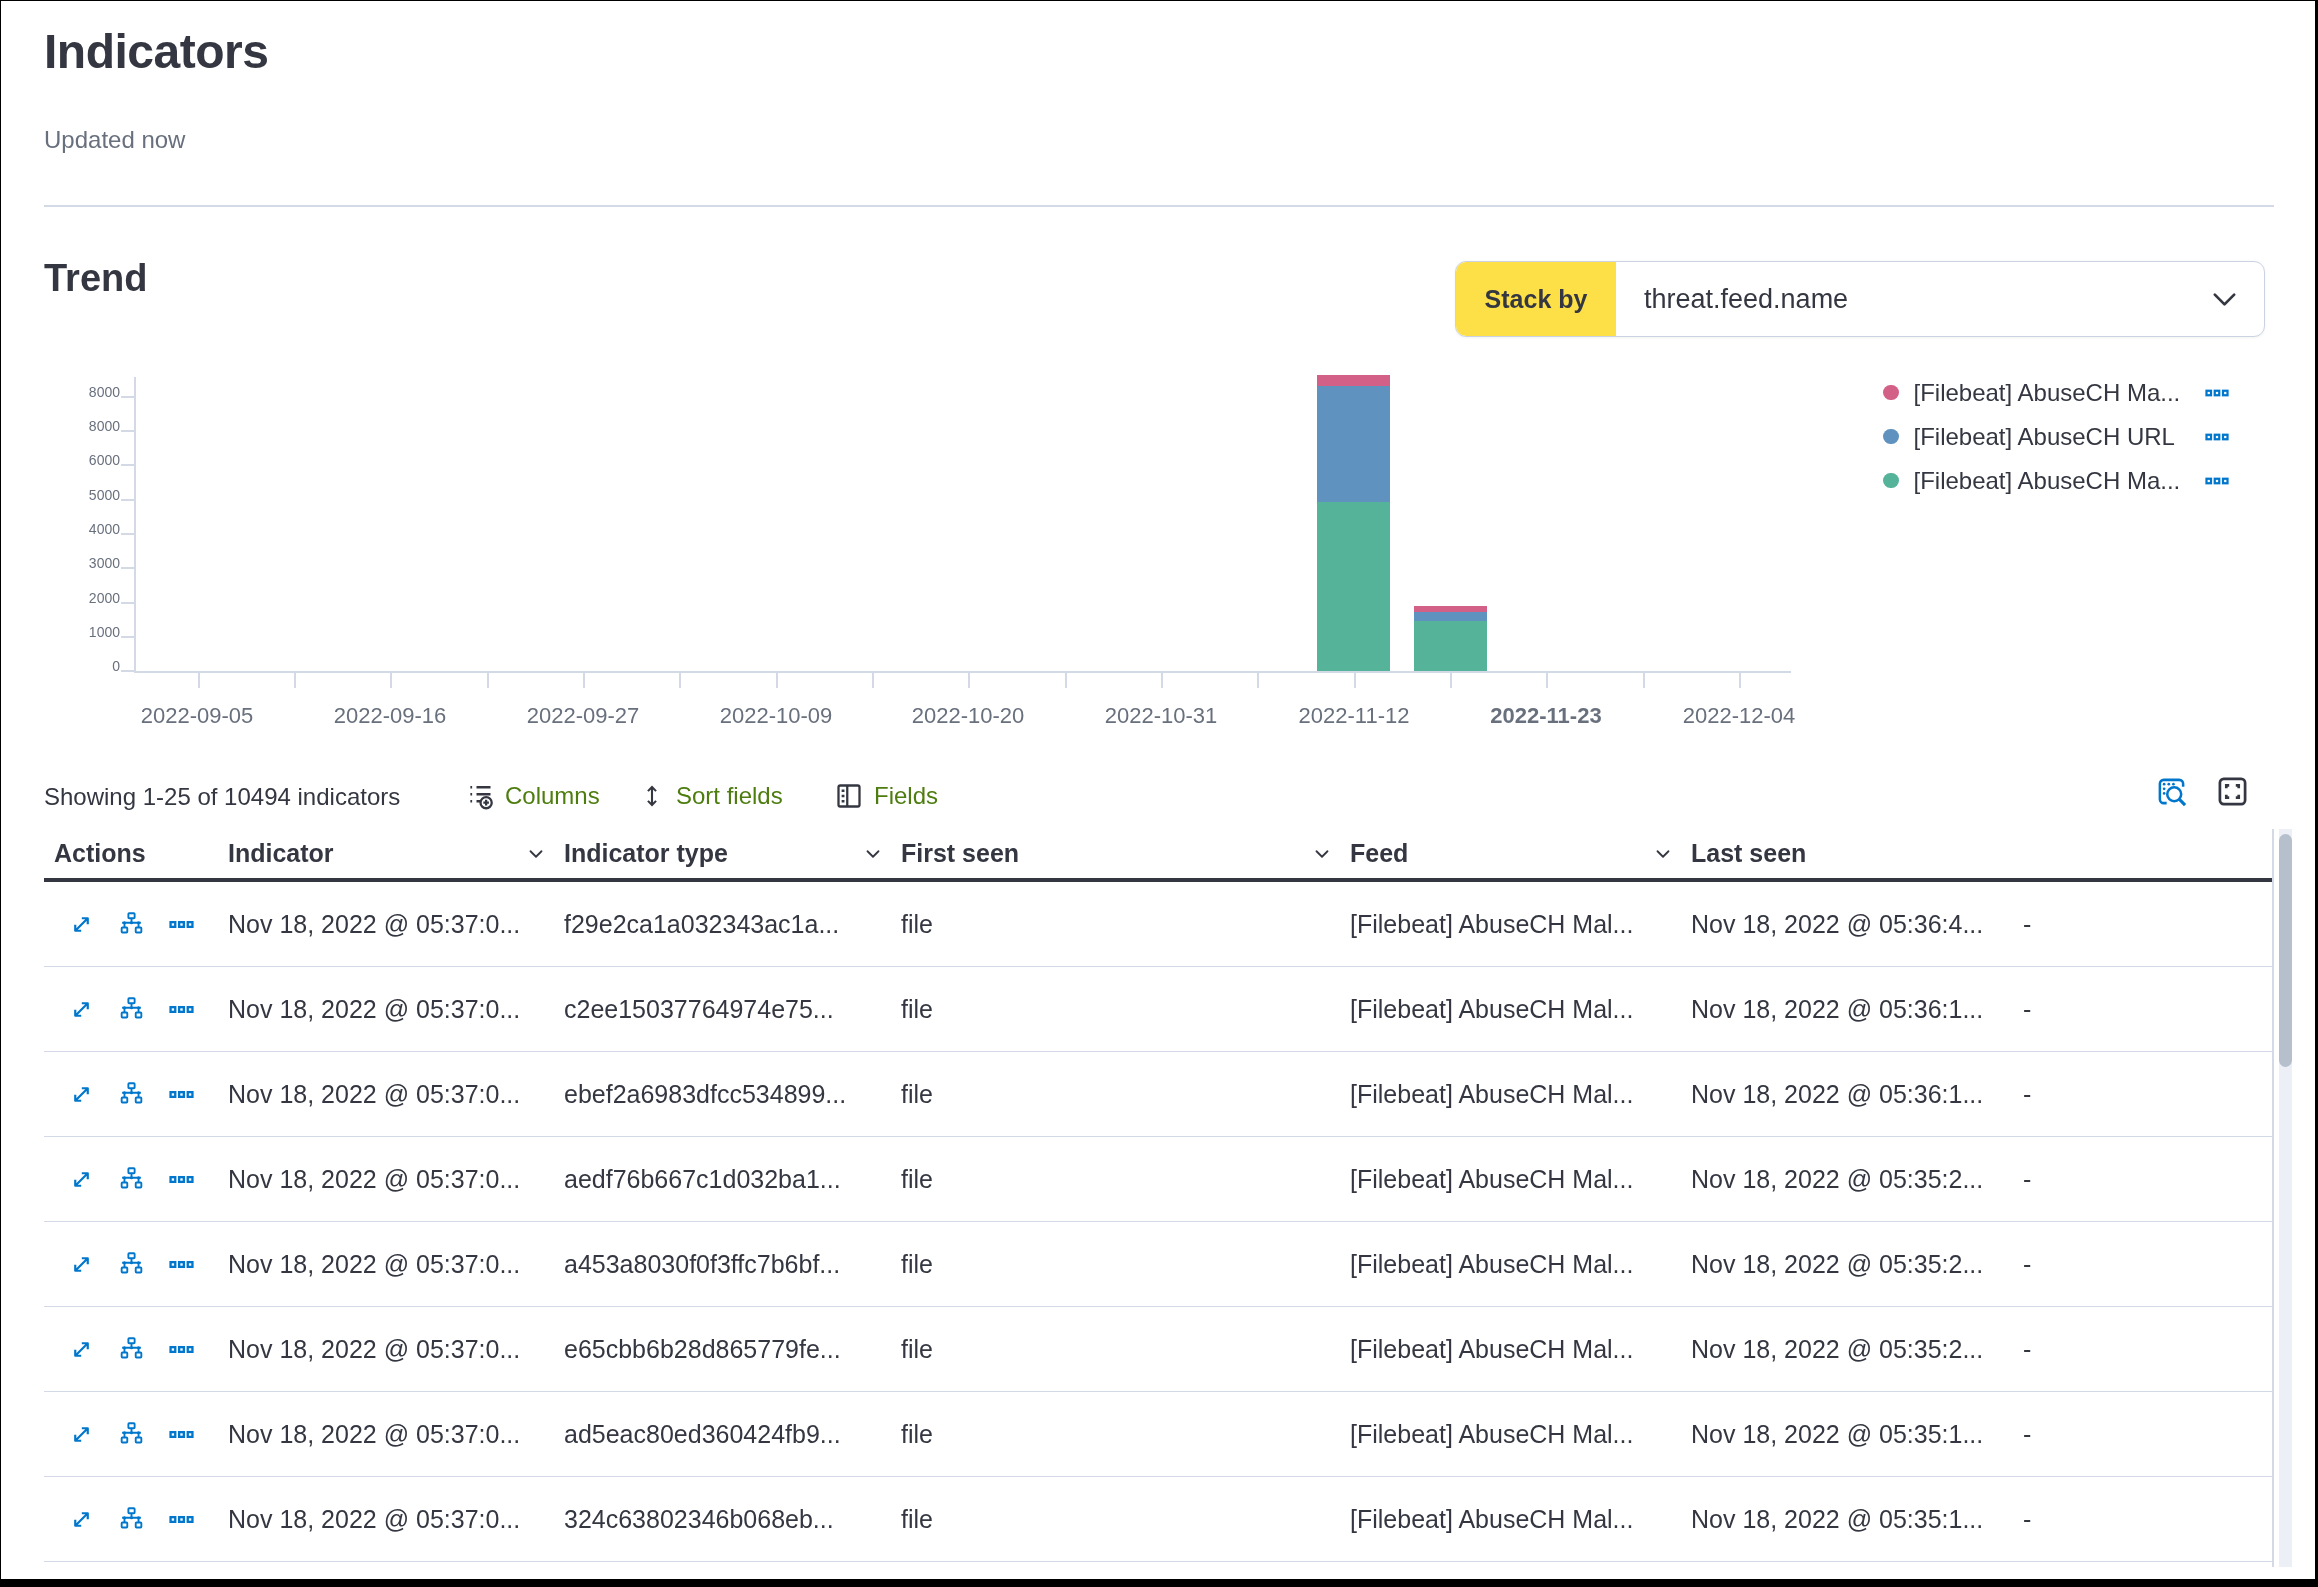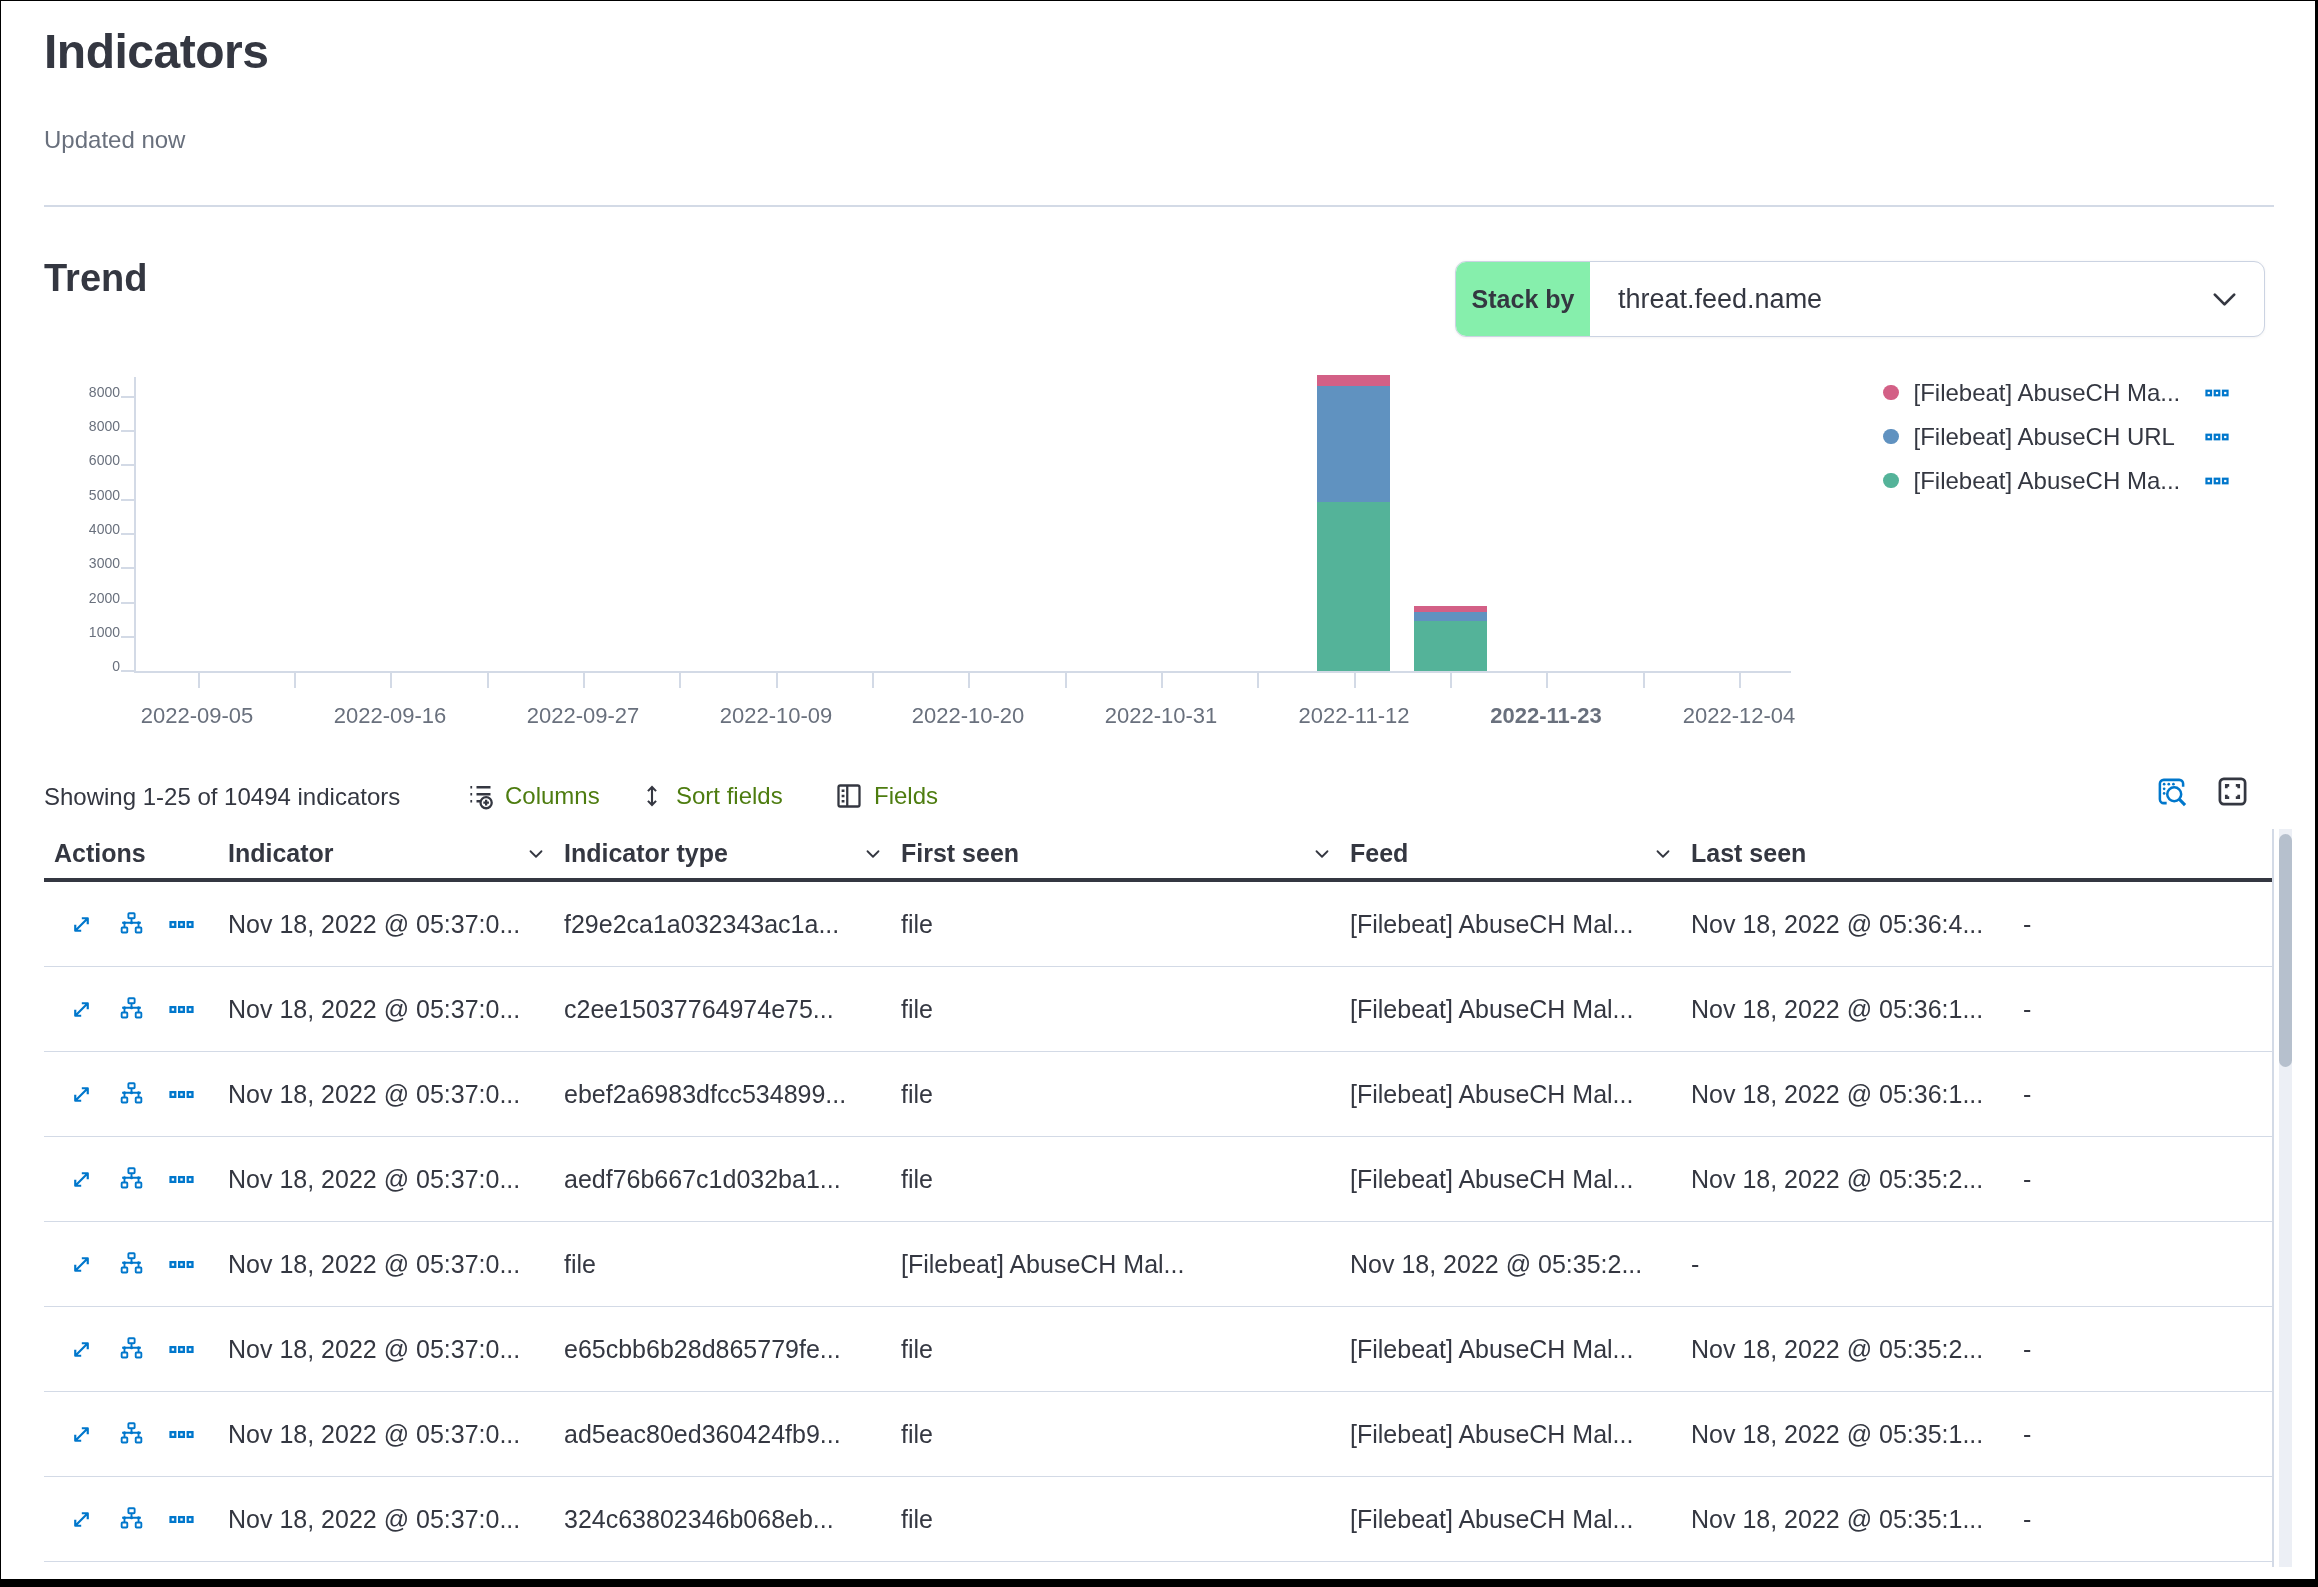--- a/index.html
+++ b/index.html
@@ -12,21 +12,21 @@
   .page-title { left: 44px; top: 24px; font-size: 48px; font-weight: 700; letter-spacing: -0.5px; }
   .updated { left: 44px; top: 126px; font-size: 24px; color: #69707D; }
   .divider { left: 44px; top: 205px; width: 2230px; height: 1.8px; background: #D3DAE6; }
 
   .trend-title { left: 44px; top: 257px; font-size: 38px; font-weight: 700; }
 
   
   .stackby { left: 1455px; top: 261px; width: 810px; height: 76px; border: 1.4px solid #CBD3E2;
              border-radius: 11px; display: flex; align-items: stretch; overflow: hidden;
              box-shadow: 0 0.9px 2.8px rgba(0,0,0,0.05); background: #fff; cursor: pointer; }
-  .stackby-label { width: 134px; background: #86efac; display: flex; align-items: center; justify-content: center;
+  .stackby-label { width: 160px; background: #fde047; display: flex; align-items: center; justify-content: center;
                    font-size: 25px; font-weight: 700; flex: none; }
   .stackby-value { flex: 1; display: flex; align-items: center; padding-left: 28px; font-size: 27px; }
   .stackby-chevron { display: flex; align-items: center; padding-right: 24px; }
 
   
   #chart-layer { left: 0; top: 0; width: 2318px; height: 1587px; pointer-events: none; }
   #chart-layer .ylab { position: absolute; width: 85px; text-align: right; font-size: 14px; color: #69707D; }
   #chart-layer .ytick { position: absolute; width: 13px; height: 1.8px; background: #D3DAE6; }
   #chart-layer .xtick { position: absolute; width: 1.8px; height: 16.6px; background: #D3DAE6; }
   #chart-layer .xlab { position: absolute; width: 166px; text-align: center; font-size: 22px; color: #69707D; }
@@ -437,20 +437,21 @@
           </button>
           <button>
             <svg width="25" height="25" viewBox="0 0 16 16" fill="none" stroke="currentColor" stroke-width="1.5">
               <rect x="1" y="6.5" width="3" height="3"></rect>
               <rect x="6.5" y="6.5" width="3" height="3"></rect>
               <rect x="12" y="6.5" width="3" height="3"></rect>
             </svg>
           </button>
         </div>
         <div class="dcell">Nov 18, 2022 @ 05:37:0...</div>
+        <div class="dcell">a453a8030f0f3ffc7b6bf...</div>
         <div class="dcell">file</div>
         <div class="dcell">[Filebeat] AbuseCH Mal...</div>
         <div class="dcell">Nov 18, 2022 @ 05:35:2...</div>
         <div class="dcell">-</div>
       </div>
       <div class="grid-row drow">
         <div class="dcell acts">
           <button>
             <svg width="25" height="25" viewBox="0 0 16 16" fill="none" stroke="currentColor" stroke-width="1.4" stroke-linejoin="round">
               <path d="M4 12 L12 4 M8.2 4 H12 V7.8 M4 8.2 V12 H7.8"></path>

